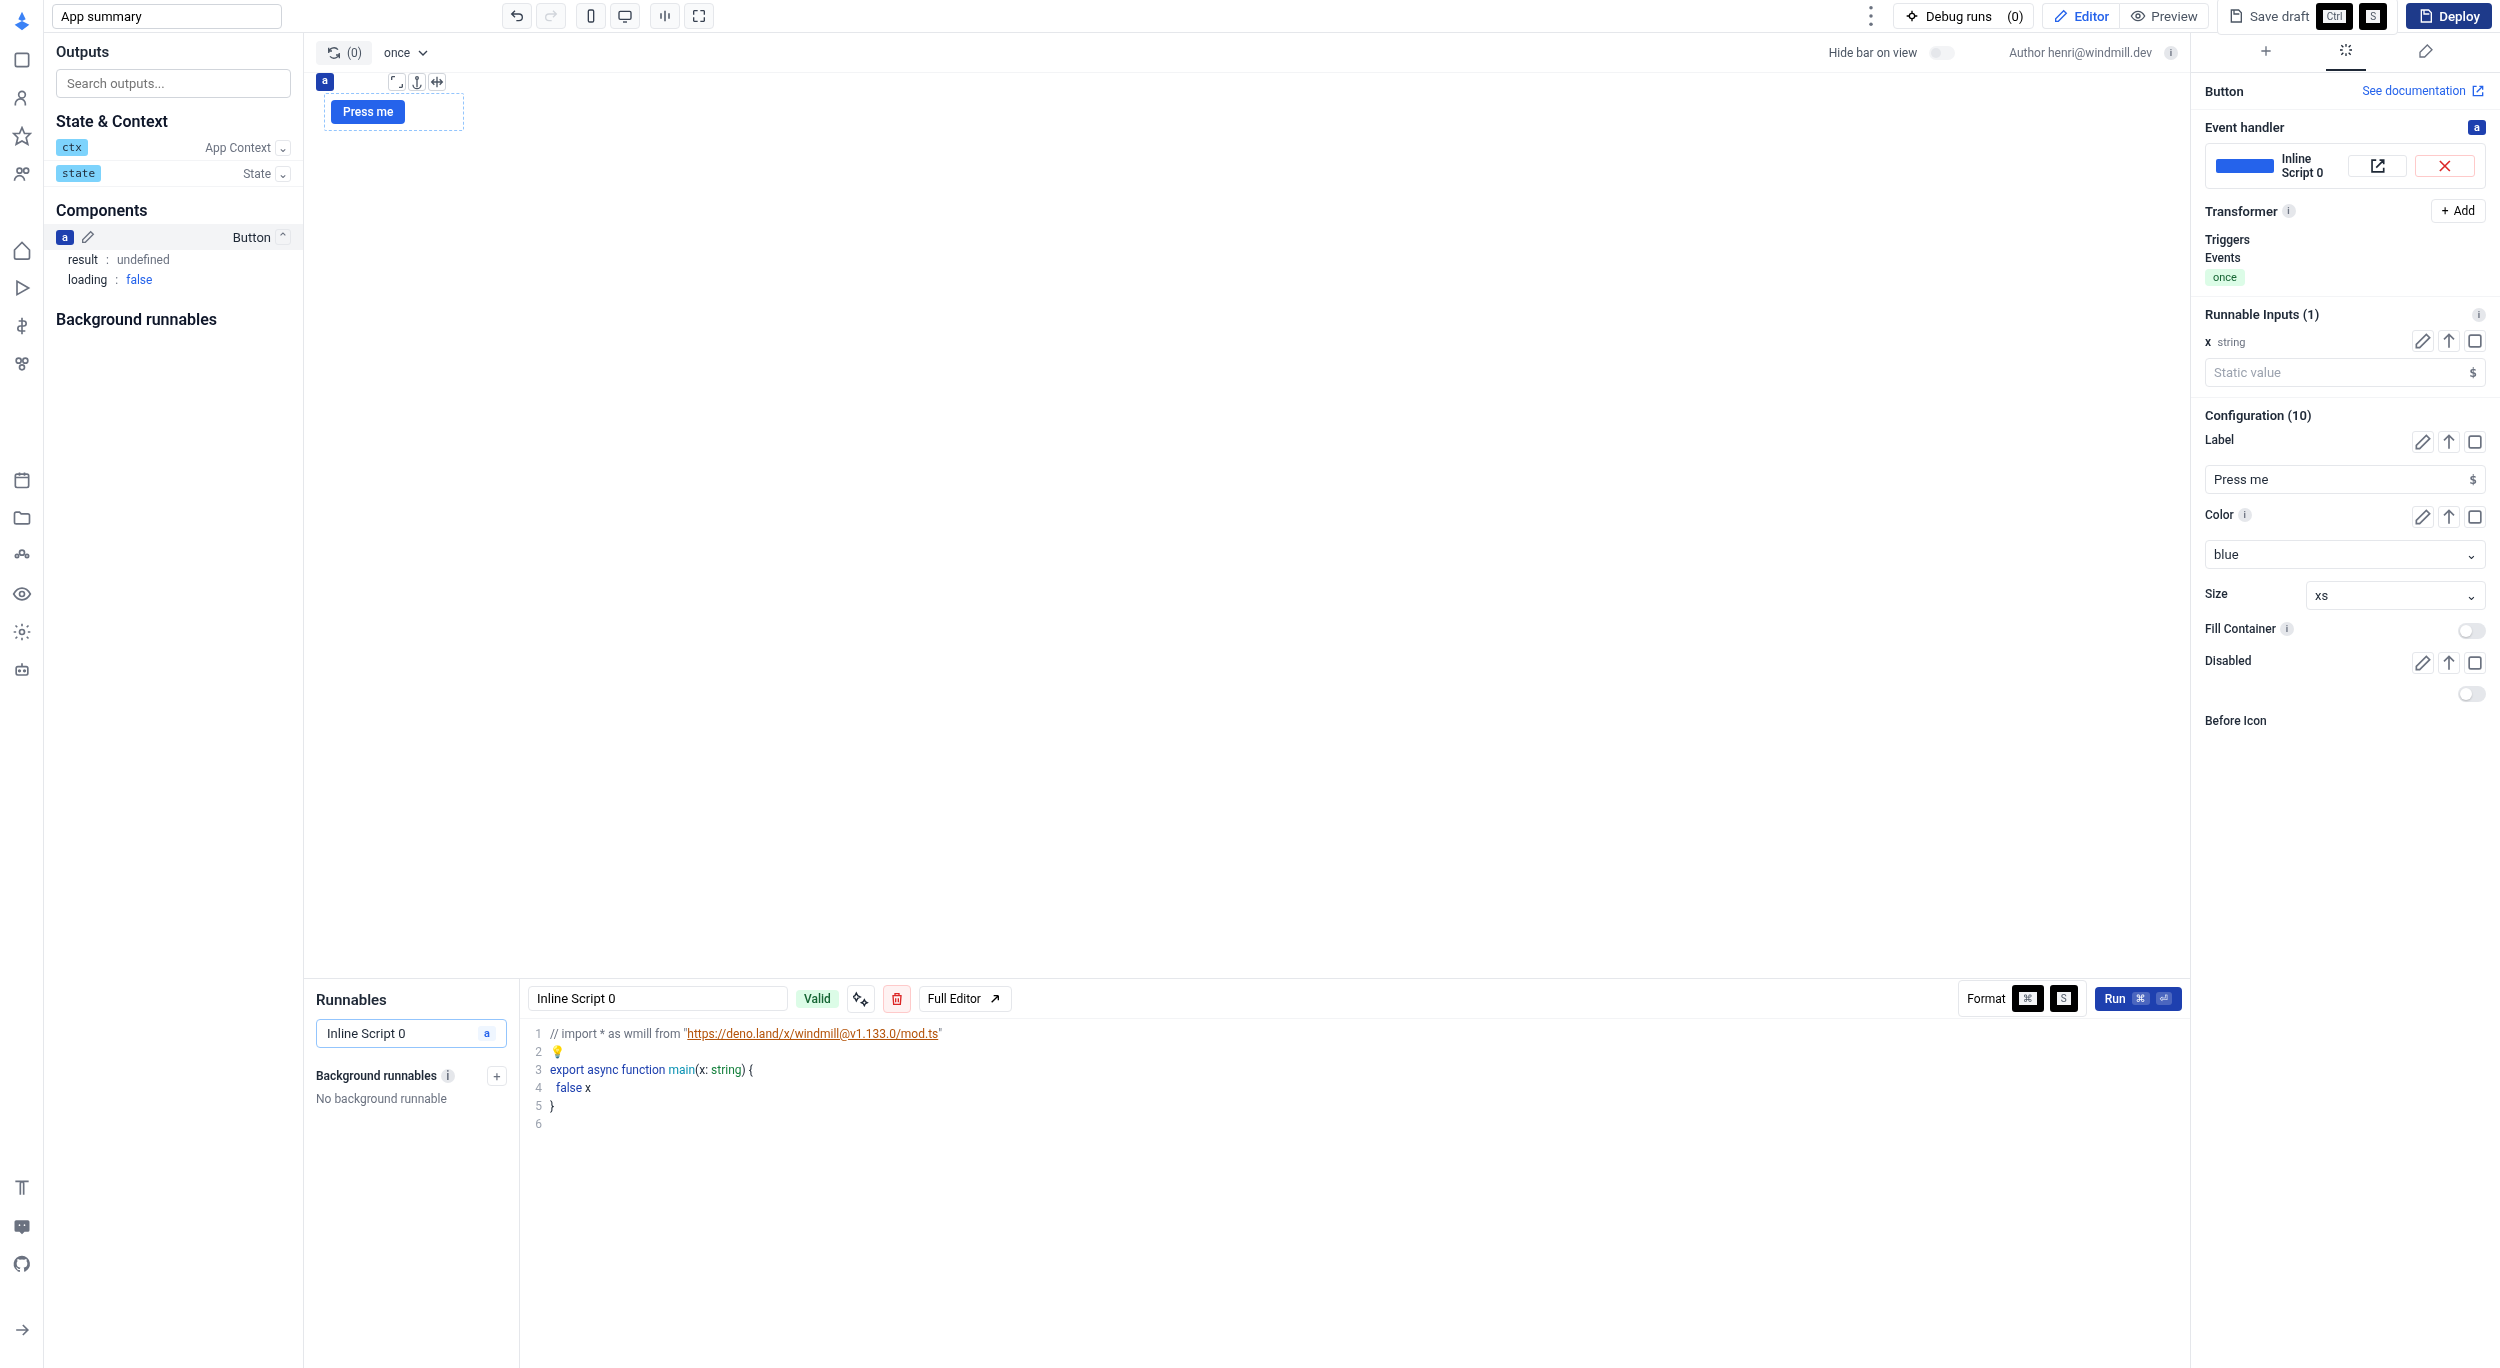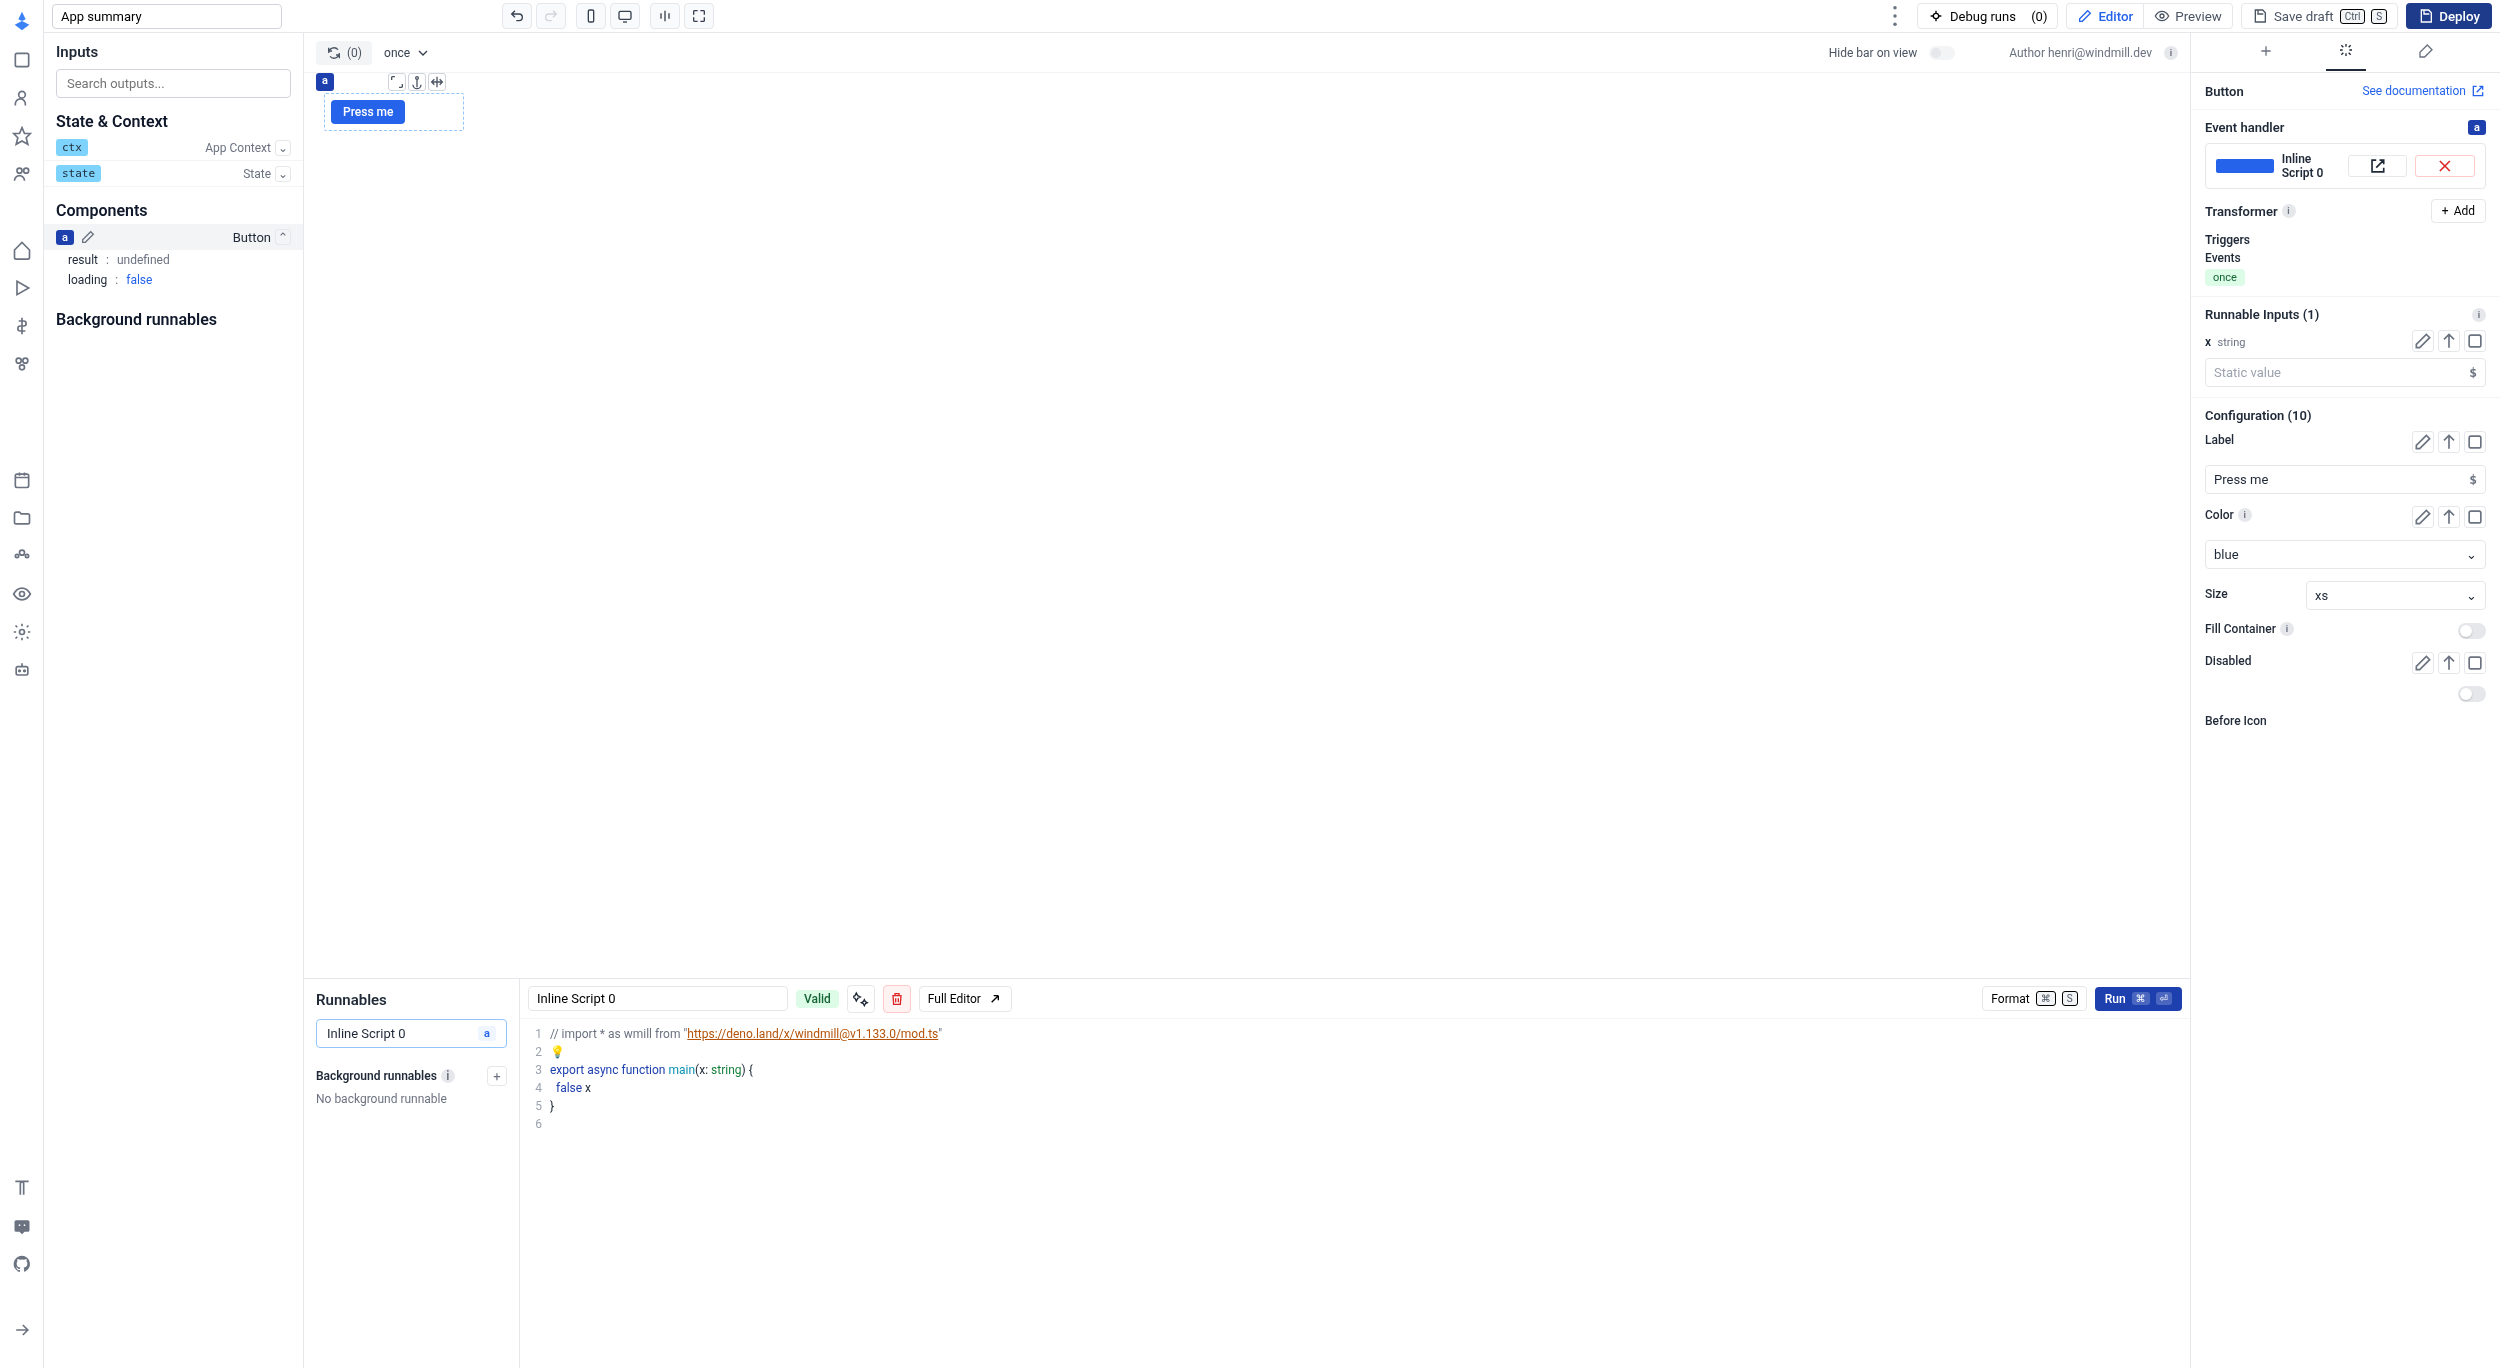--- a/index.html
+++ b/index.html
@@ -13,21 +13,21 @@
 .topbar input.title { border: 1px solid #d1d5db; border-radius: 4px; padding: 4px 8px; width: 230px; font-size: 13px; }
 .tb-group { display: flex; gap: 4px; }
 .tb-btn { border: 1px solid #e5e7eb; background: #f9fafb; border-radius: 4px; width: 30px; height: 26px; display: flex; align-items: center; justify-content: center; color: #374151; cursor: pointer; }
 .tb-btn.disabled { color: #d1d5db; }
 .tb-spacer { flex: 1; }
 .tb-right { display: flex; align-items: center; gap: 8px; }
 .btn-plain { border: 1px solid #e5e7eb; border-radius: 4px; padding: 4px 10px; background: #fff; display: flex; align-items: center; gap: 6px; font-size: 13px; cursor: pointer; }
 .btn-editor { background: #fff; color: #2563eb; border: 1px solid #e5e7eb; border-right: none; border-radius: 4px 0 0 4px; padding: 4px 10px; display: flex; align-items: center; gap: 5px; font-weight: 500; }
 .btn-preview { background: #fff; border: 1px solid #e5e7eb; border-radius: 0 4px 4px 0; padding: 4px 10px; display: flex; align-items: center; gap: 5px; color: #4b5563; }
 .btn-save { background: #fff; border: 1px solid #e5e7eb; border-radius: 4px; padding: 4px 10px; display: flex; align-items: center; gap: 6px; color: #4b5563; }
-.kbd { background: #f3f4f6; border: 1px solid #000000; border-radius: 3px; padding: 1px 4px; font-size: 10px; color: #4b5563; }
+.kbd { background: #f3f4f6; border: 7px solid #000000; border-radius: 3px; padding: 1px 4px; font-size: 10px; color: #4b5563; }
 .btn-deploy { background: #1e3a8a; color: #fff; border: none; border-radius: 4px; padding: 5px 12px; display: flex; align-items: center; gap: 5px; font-weight: 500; cursor: pointer; }
 .dots { width: 28px; height: 28px; display: flex; align-items: center; justify-content: center; color: #6b7280; cursor: pointer; }
 
 .main { flex: 1; display: flex; flex-direction: column; }
 
 .workspace { flex: 1; display: flex; overflow: hidden; }
 
 
 .outputs { width: 260px; border-right: 1px solid #e5e7eb; display: flex; flex-direction: column; }
 .outputs h3 { font-size: 15px; font-weight: 600; padding: 10px 12px 8px; }
@@ -359,21 +359,21 @@
             </svg>
           </span>
           <span>Deploy</span>
         </button>
     </div>
   </div>
 
   <div class="workspace">
 
     <div class="outputs">
-      <h3>Inputs</h3>
+      <h3>Outputs</h3>
       <div class="search"><input placeholder="Search outputs..." style=""></div>
       <div class="section-label">State &amp; Context</div>
       <div class="kv-row">
         <span class="key">ctx</span>
         <span class="right">
             <span>App Context</span>
             <span class="chev">⌄</span>
           </span>
       </div>
       <div class="kv-row">

